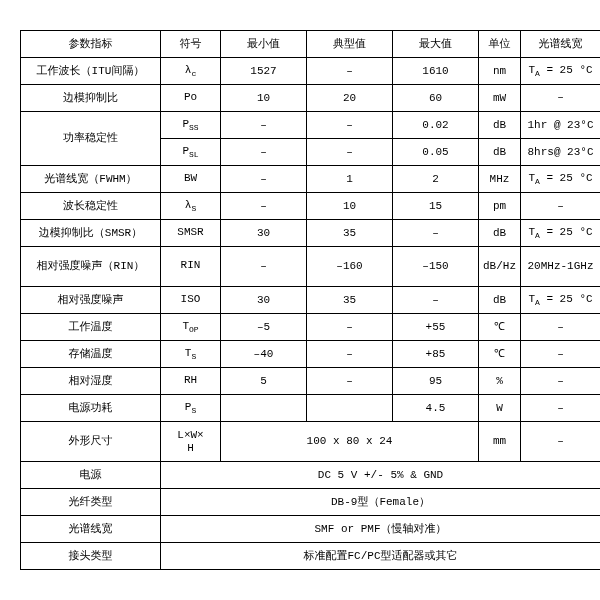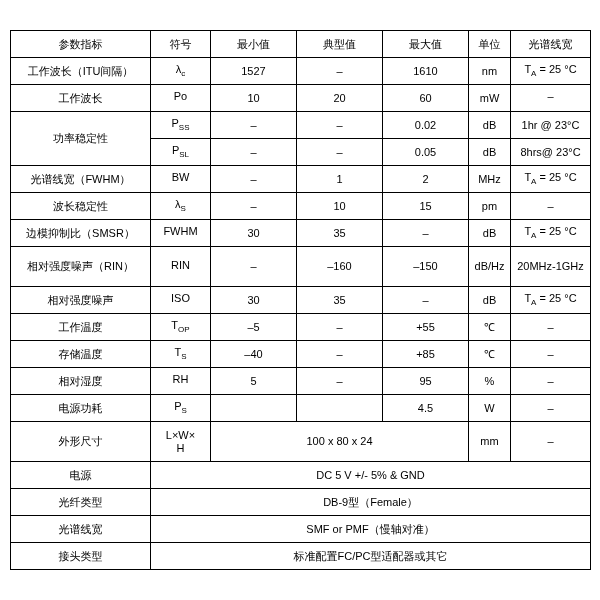--- a/index.html
+++ b/index.html
@@ -9,23 +9,24 @@
   }
   body {
     width: 600px;
     height: 600px;
     font-family: "Liberation Sans", sans-serif;
     color: #000000;
     overflow: hidden;
   }
   #sheet {
     position: absolute;
-    left: 10px;
+    left: 20px;
     top: 30px;
     width: 580px;
+    font-family: Liberation Mono, monospace;
   }
   table.spec {
     border-collapse: collapse;
     table-layout: fixed;
     width: 580px;
     border: 1px solid #000;
   }
   table.spec td, table.spec th {
     border: 1px solid #000;
     text-align: center;
@@ -106,21 +107,21 @@
         <td class="param">工作波长（ITU间隔）</td>
         <td class="sym"><span>λ</span><span class="sub">c</span></td>
         <td>1527</td>
         <td>–</td>
         <td>1610</td>
         <td>nm</td>
         <td class="cond"><span>T</span><span class="sub">A</span><span> = 25 °C</span></td>
       </tr>
 
       <tr>
-        <td class="param">工作波长</td>
+        <td class="param">边模抑制比</td>
         <td class="sym"><span>Po</span><span class="sub"></span></td>
         <td>10</td>
         <td>20</td>
         <td>60</td>
         <td>mW</td>
         <td class="cond"><span></span><span class="sub"></span><span>–</span></td>
       </tr>
 
       <tr>
         <td class="param" rowspan="2">功率稳定性</td>
@@ -156,21 +157,21 @@
         <td class="sym"><span>λ</span><span class="sub">S</span></td>
         <td>–</td>
         <td>10</td>
         <td>15</td>
         <td>pm</td>
         <td class="cond">–</td>
       </tr>
 
       <tr>
         <td class="param">边模抑制比（SMSR）</td>
-        <td class="sym"><span>FWHM</span><span class="sub"></span></td>
+        <td class="sym"><span>SMSR</span><span class="sub"></span></td>
         <td>30</td>
         <td>35</td>
         <td>–</td>
         <td>dB</td>
         <td class="cond"><span>T</span><span class="sub">A</span><span> = 25 °C</span></td>
       </tr>
 
       <tr class="xtall">
         <td class="param">相对强度噪声（RIN）</td>
         <td class="sym"><span>RIN</span><span class="sub"></span></td>

